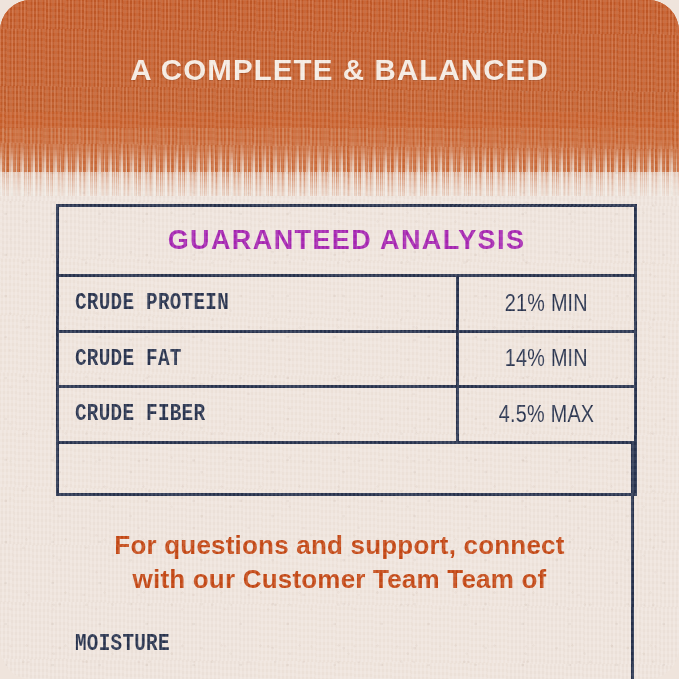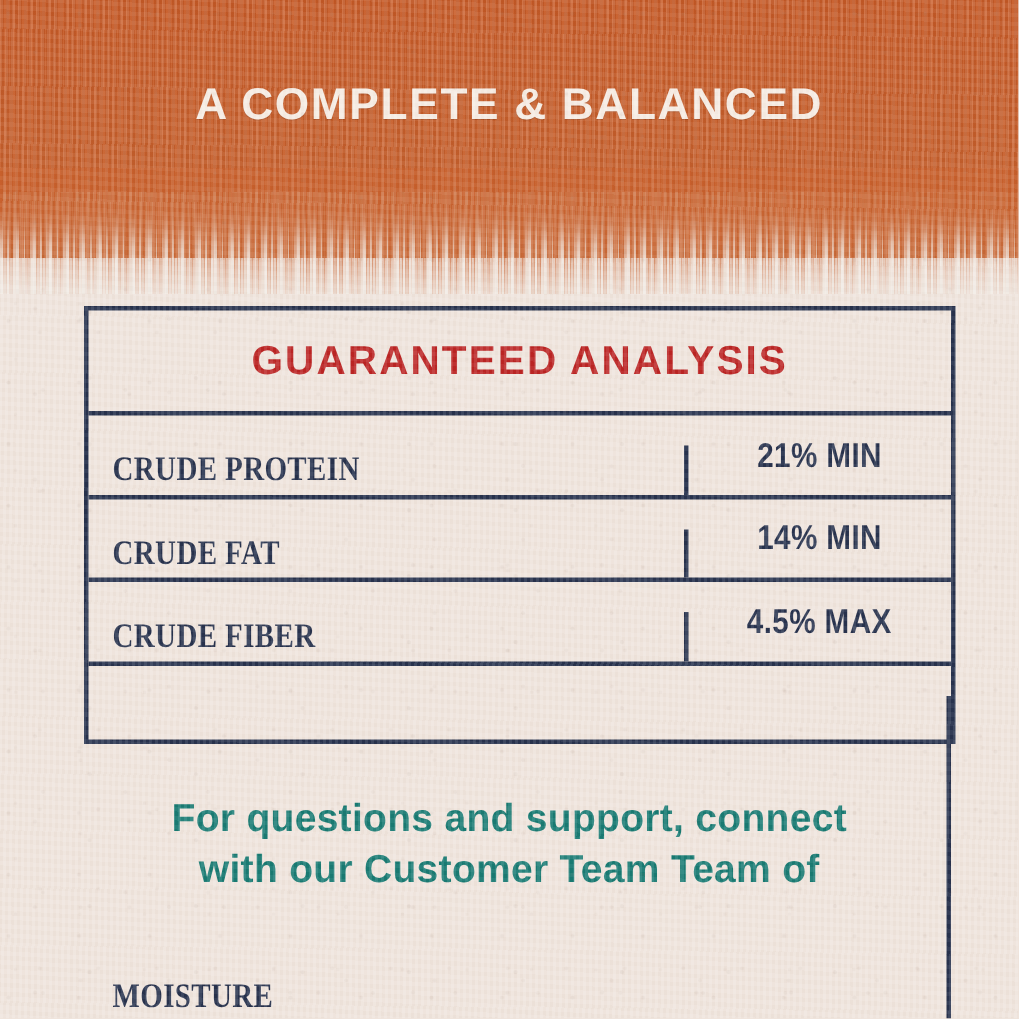--- a/index.html
+++ b/index.html
@@ -13,20 +13,21 @@
     font-family: "Liberation Sans", sans-serif;
     background: #efe4dc;
   }
 
   #page {
     position: relative;
     width: 679px;
     height: 679px;
     background-color: #efe4dc;
     overflow: hidden;
+    border-radius: 31px;
   }
 
   
   .paper-tex {
     position: absolute;
     inset: 0;
     pointer-events: none;
     opacity: .55;
     background-image:
       radial-gradient(circle at 12% 22%, rgba(150,125,110,.18) 0 1px, transparent 1.6px),
@@ -171,21 +172,21 @@
     border: 3px solid #1e2a47;
     box-sizing: border-box;
   }
   .ga-head {
     height: 70px;
     box-sizing: border-box;
     border-bottom: 3px solid #1e2a47;
     display: flex;
     align-items: center;
     justify-content: center;
-    color: #b91c1c;
+    color: #a21caf;
     font-family: "Liberation Sans", sans-serif;
     font-weight: bold;
     font-size: 27px;
     letter-spacing: 1.4px;
     text-transform: uppercase;
   }
   .ga-rows { }
   .ga-row {
     display: flex;
     height: 55.5px;
@@ -194,52 +195,51 @@
   }
   .ga-row:last-child { border-bottom: none; flex-direction: column; }
   .ga-label {
     flex: 0 0 400px;
     box-sizing: border-box;
     border-right: 3px solid #1e2a47;
     display: flex;
     align-items: center;
     padding-left: 16px;
     color: #1e2a47;
-    font-family: Liberation Serif, serif;
+    font-family: Liberation Mono, monospace;
     font-weight: bold;
     font-size: 23px;
     letter-spacing: .3px;
     text-transform: uppercase;
     transform-origin: left center;
-    margin-top: 20px;
   }
   .ga-label span { display: inline-block; transform: scaleX(.84); transform-origin: left center; }
   .ga-value {
     flex: 1 1 auto;
     display: flex;
     align-items: center;
     justify-content: center;
     color: #1e2a47;
     font-family: "Liberation Sans Narrow", "Liberation Sans", sans-serif;
-    font-weight: bold;
+    font-weight: normal;
     font-size: 23px;
     letter-spacing: .3px;
     text-transform: uppercase;
   }
   .ga-value span { display: inline-block; transform: scaleX(.86); }
 
   
   .footer-note {
     position: absolute;
     left: 0;
     top: 528px;
     width: 679px;
     text-align: center;
     z-index: 5;
-    color: #0f766e;
+    color: #c2410c;
     font-family: "Liberation Sans", sans-serif;
     font-weight: bold;
     font-size: 26px;
     line-height: 34px;
     letter-spacing: .2px;
   }
   .footer-note .ln { display: block; white-space: nowrap; }
 </style>
 </head>
 <body>

